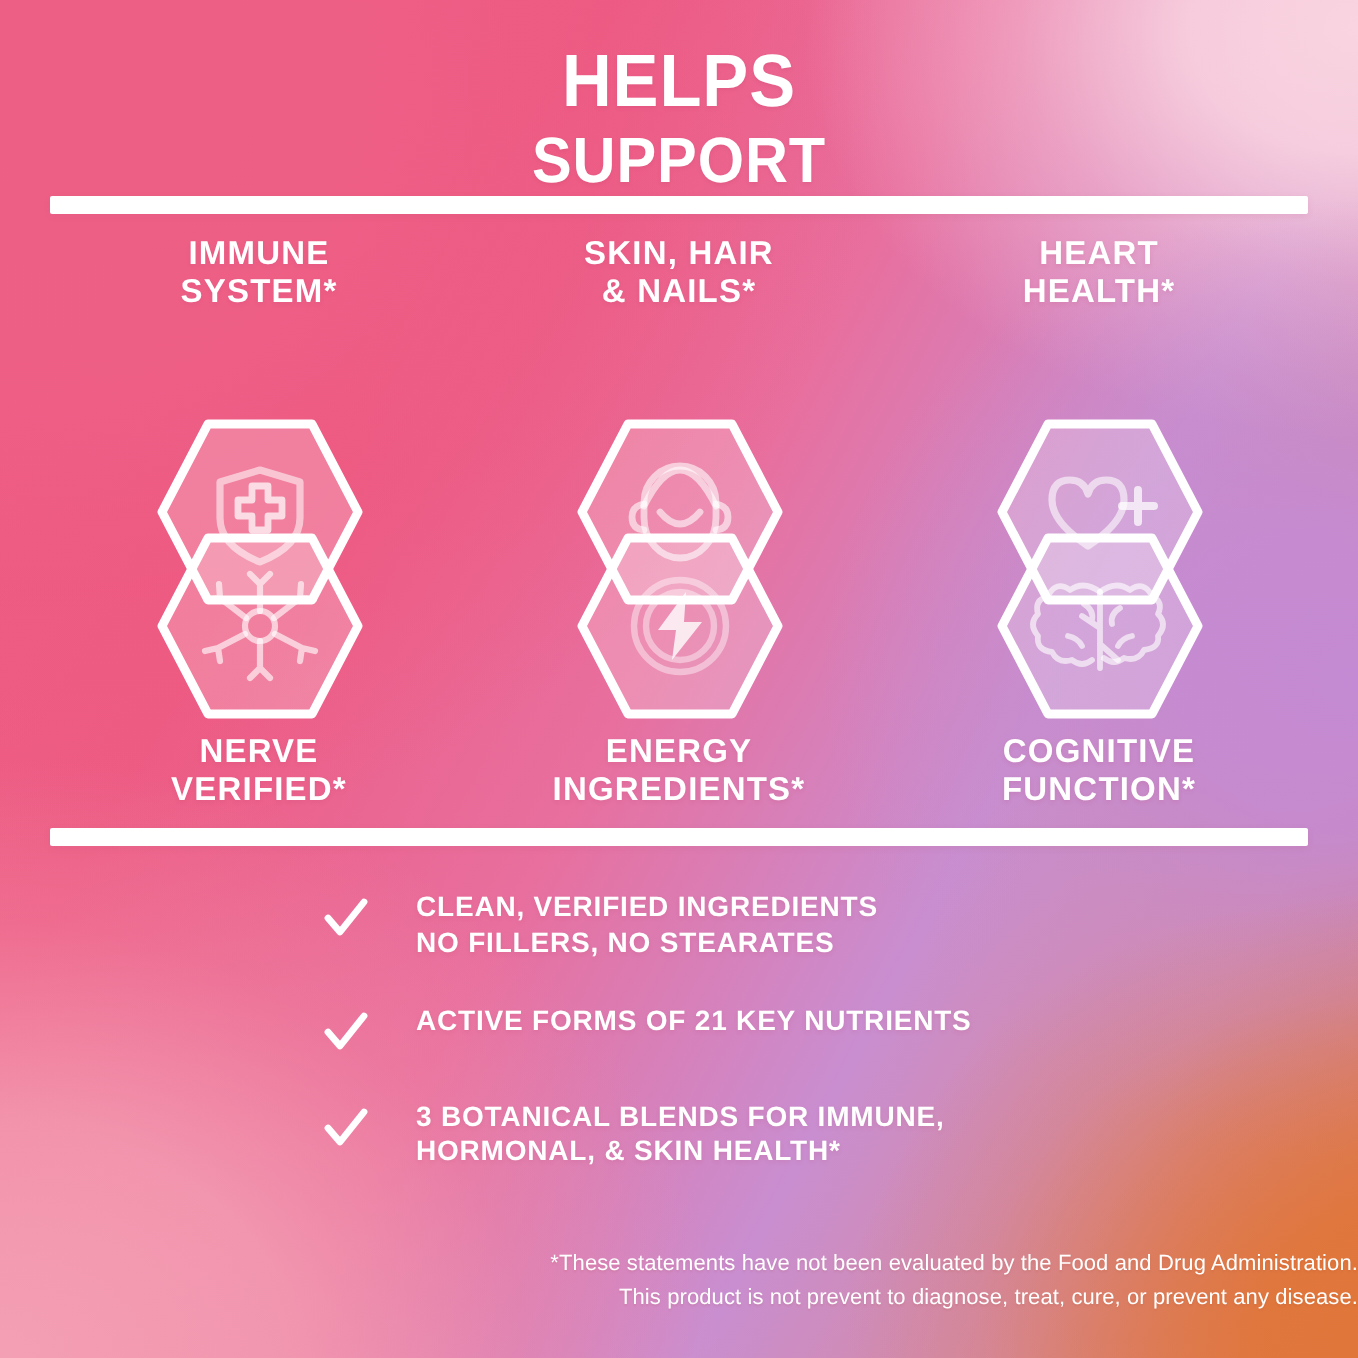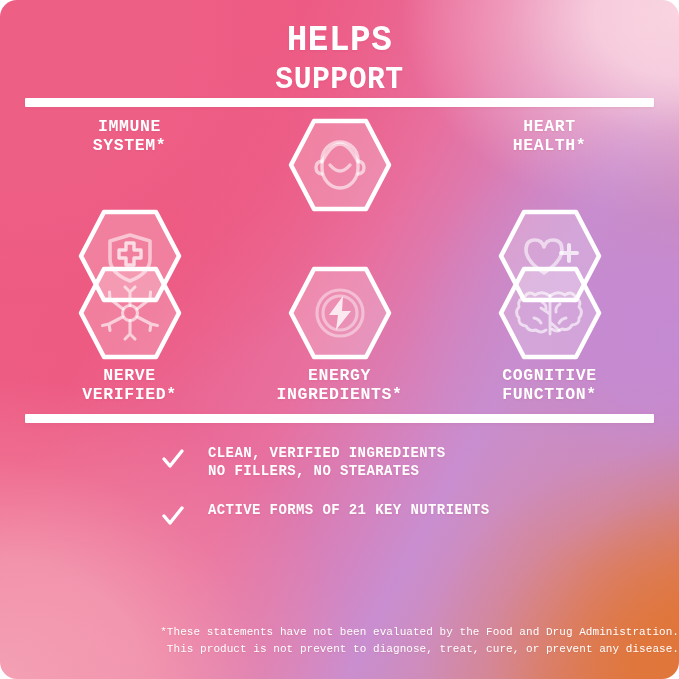--- a/index.html
+++ b/index.html
@@ -5,31 +5,30 @@
   html, body {
     margin: 0;
     padding: 0;
     background: #fff;
   }
   #canvas {
     position: relative;
     width: 679px;
     height: 679px;
     overflow: hidden;
-    font-family: Liberation Mono, monospace;
+    font-family: Liberation Sans, sans-serif;
     
     background-color: #ef6c92;
     background-image:
       radial-gradient(ellipse 60% 48% at 103% 98%, #e0763a 0%, rgba(224,118,58,0.92) 16%, rgba(221,120,74,0.62) 34%, rgba(216,124,110,0.26) 52%, rgba(210,130,150,0) 68%),
       radial-gradient(ellipse 58% 52% at 100% 50%, #c48ad3 0%, rgba(196,138,211,0.88) 22%, rgba(198,140,205,0.48) 44%, rgba(205,145,195,0) 68%),
       radial-gradient(ellipse 62% 46% at 100% 2%, #fad4e0 0%, rgba(250,212,224,0.90) 20%, rgba(248,196,214,0.52) 40%, rgba(246,170,196,0) 66%),
       radial-gradient(ellipse 70% 58% at 0% 100%, #f4a0b4 0%, rgba(244,160,180,0.80) 30%, rgba(242,140,166,0.34) 55%, rgba(240,120,150,0) 76%),
       radial-gradient(ellipse 78% 72% at 4% 6%, #ee5f86 0%, rgba(238,95,134,0.92) 28%, rgba(238,88,128,0.55) 52%, rgba(238,84,124,0) 78%),
       linear-gradient(118deg, #ef6186 0%, #ed5c84 26%, #e86f9e 48%, #c98ed0 68%, #d68a9e 84%, #e0763a 100%);
-    border-radius: 17px;
   }
 
   
   .header {
     position: absolute;
     top: 22px;
     left: 0;
     width: 100%;
     text-align: center;
     color: #ffffff;
@@ -196,20 +195,22 @@
               <path d="M44.5 51 L31 58 M31 58 l-6.5 1.5 M31 58 l1 6.5"></path>
               <path d="M45 43 L32 33 M32 33 l-7 0.5 M32 33 l-0.5 -7"></path>
             </g>
           </svg>
         </div>
       </div>
     </div>
 
     <div class="bcol c1">
       <div class="benefit top">
+        <div class="blabel">SKIN, HAIR
+&amp; NAILS*</div>
         <div class="hexwrap">
           <svg viewBox="0 0 104 94">
             <polygon points="26,3 78,3 101,47 78,91 26,91 3,47" fill="rgba(255,255,255,0.22)" stroke="#ffffff" stroke-width="4.5" stroke-linejoin="round"></polygon>
             <g fill="none" stroke="rgba(255,255,255,0.58)" stroke-width="3.4" stroke-linecap="round" stroke-linejoin="round">
               <path d="M34 50 v-8 a18 18 0 0 1 36 0 v8 a18 20 0 0 1 -36 0 z"></path>
               <path d="M34 44 q9 -18 18 -18 q9 0 18 18"></path>
               <path d="M34 43 q-6 1 -6 6.5 q0 6 6 6.5"></path>
               <path d="M70 43 q6 1 6 6.5 q0 6 -6 6.5"></path>
               <path d="M42 47 q5 6 10 6 q5 0 10 -6"></path>
             </g>
@@ -273,20 +274,29 @@
 NO FILLERS, NO STEARATES</span>
     </div>
     <div class="check-item">
       <span class="check-icon">
         <svg viewBox="0 0 26 26">
           <path d="M4 13 L10 20 L22 5" fill="none" stroke="#ffffff" stroke-width="3.4" stroke-linecap="round" stroke-linejoin="round"></path>
         </svg>
       </span>
       <span class="check-text">ACTIVE FORMS OF 21 KEY NUTRIENTS</span>
     </div>
+    <div class="check-item">
+      <span class="check-icon">
+        <svg viewBox="0 0 26 26">
+          <path d="M4 13 L10 20 L22 5" fill="none" stroke="#ffffff" stroke-width="3.4" stroke-linecap="round" stroke-linejoin="round"></path>
+        </svg>
+      </span>
+      <span class="check-text">3 BOTANICAL BLENDS FOR IMMUNE,
+HORMONAL, &amp; SKIN HEALTH*</span>
+    </div>
   </div>
 
   <div class="footer">
     <span>*These statements have not been evaluated by the Food and Drug Administration.</span>
     <span>This product is not prevent to diagnose, treat, cure, or prevent any disease.</span>
   </div>
 
 </div>
 
 </body></html>

